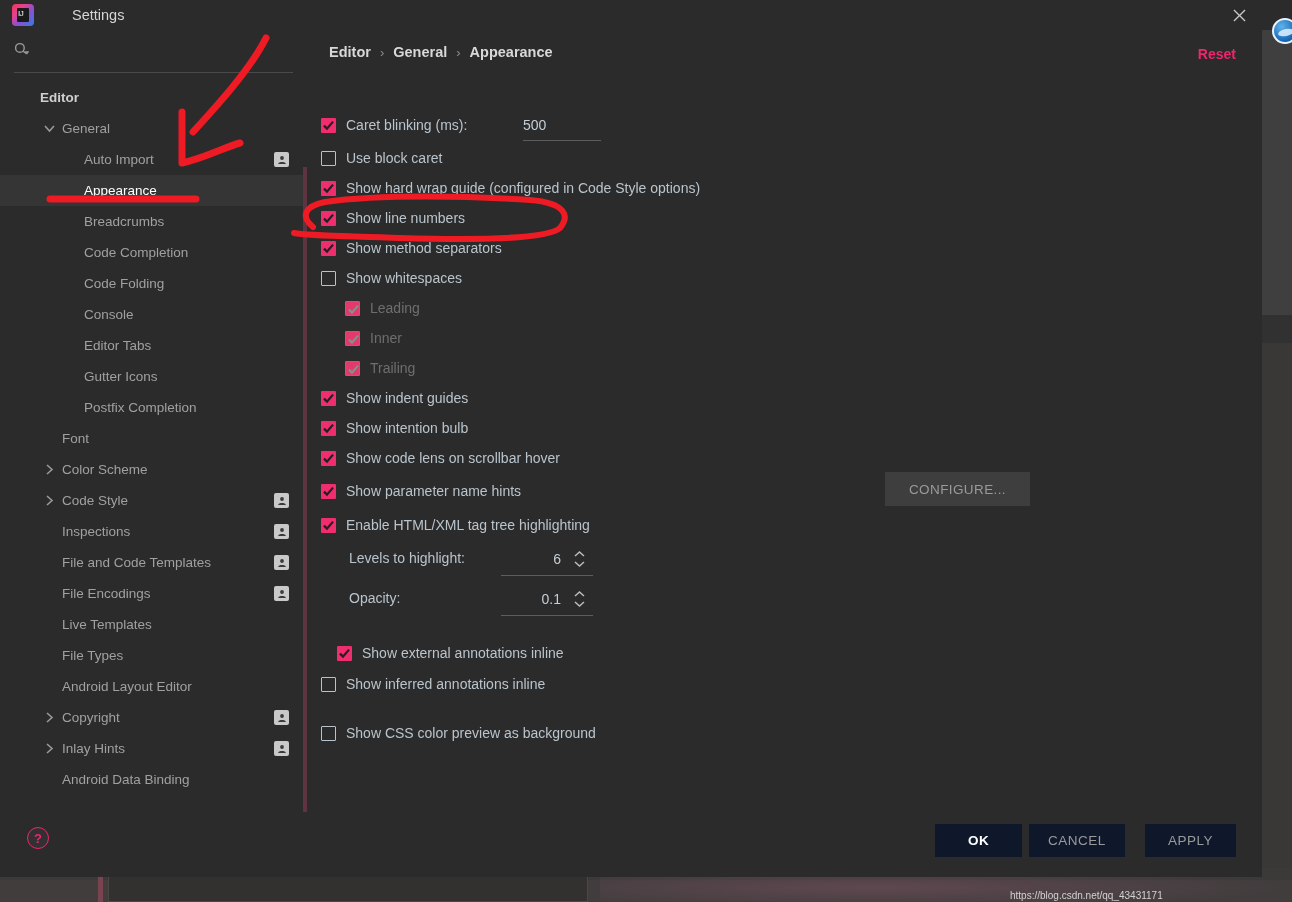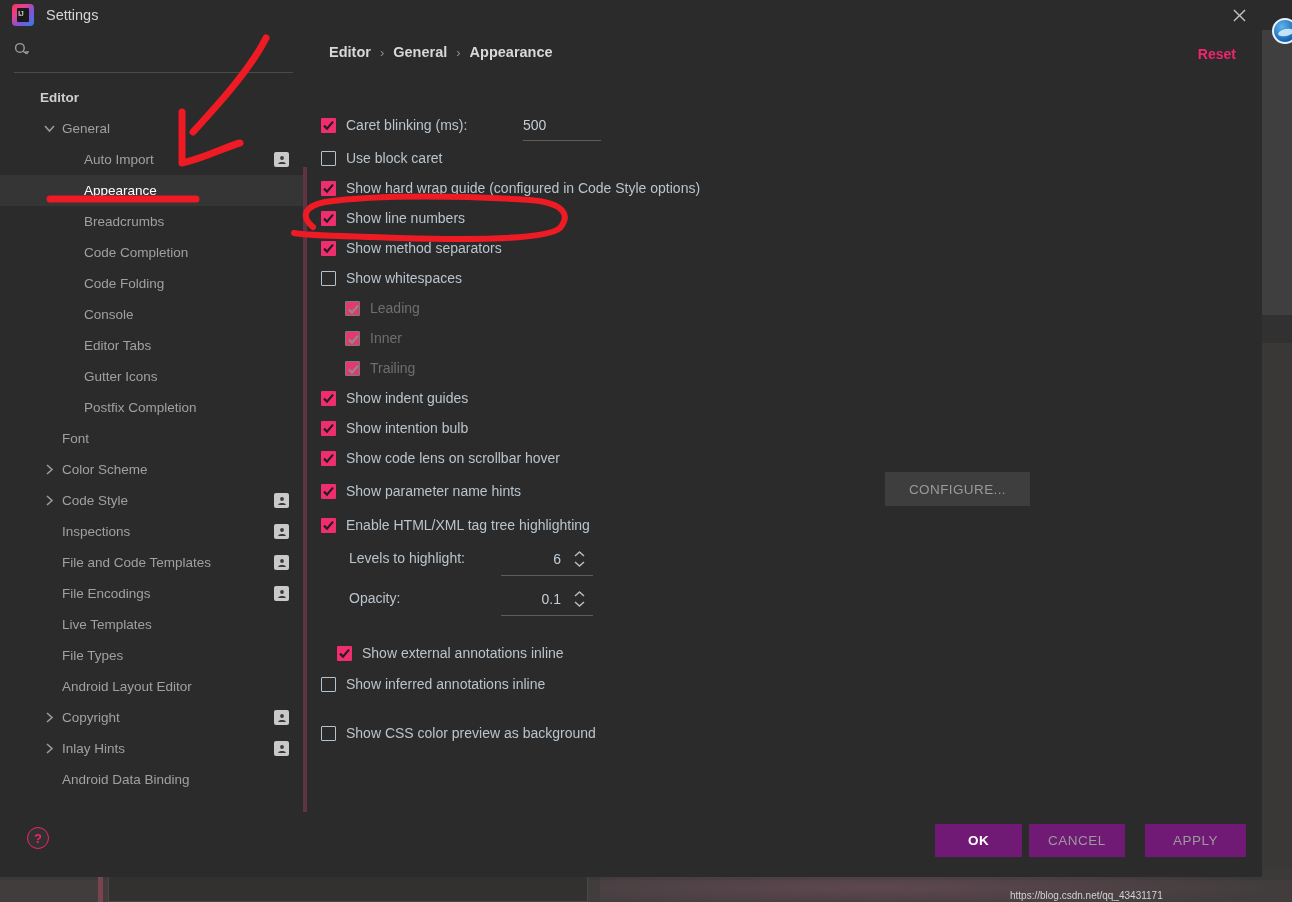--- a/index.html
+++ b/index.html
@@ -30,21 +30,21 @@
   #globe::after{ content:""; position:absolute; left:4px; top:9px; width:16px; height:7px;
         background:#dff0ff; border-radius:50%; transform:rotate(-12deg); opacity:.85;}
 
   
   #dialog {
     position: absolute; left: 0; top: 0; width: 1262px; height: 877px;
     background: #2b2b2b; display: flex; flex-direction: column;
   }
 
   
-  #titlebar { height: 30px; background: #2b2b2b; display: flex; align-items: center; position: relative; flex: none; }
+  #titlebar { height: 30px; background: #2b2b2b; display: flex; align-items: center; position: relative; flex: none; gap: 26px; }
   #ij-logo { width: 22px; height: 22px; margin-left: 12px; position: relative; border-radius: 4px; overflow: hidden;
     background: linear-gradient(135deg,#f0325a 0%, #e8428c 30%, #8b4fd0 58%, #2f7ee8 100%); }
   #ij-logo .sq { position: absolute; left: 5px; top: 4px; width: 12px; height: 14px; background: #1a1a1a; border-radius: 1px; }
   #ij-logo .sq::after { content: "IJ"; position: absolute; left: 1px; top: 1px; font-size: 8px; color: #fff;
     font-family: "Liberation Sans", sans-serif; letter-spacing: -.5px; }
   #title-text { margin-left: 12px; font-size: 14.5px; color: #d6d6d6; }
   #close-btn { position: absolute; right: 0; top: 0; width: 46px; height: 30px; display: flex; align-items: center; justify-content: center; }
   #close-btn svg { width: 13px; height: 13px; stroke: #c8c8c8; stroke-width: 1.4; }
 
   
@@ -105,24 +105,24 @@
 
   #configure-btn { position: absolute; left: 578px; top: 442px; width: 145px; height: 34px; background: #3e3e3e;
     display: flex; align-items: center; justify-content: center; font-size: 13.5px; color: #9a9a9a; letter-spacing: .4px; }
 
   
   #footer { height: 65px; background: #2b2b2b; position: relative; flex: none; }
   #help-btn { position: absolute; left: 27px; top: 15px; width: 22px; height: 22px; border-radius: 50%;
     border: 1.7px solid #f0256e; display: flex; align-items: center; justify-content: center;
     color: #f0256e; font-size: 13px; font-weight: bold; background: #323030; }
   .btn { position: absolute; top: 12px; height: 33px; display: flex; align-items: center; justify-content: center;
-    font-size: 13.5px; letter-spacing: .5px; background: #701a75; }
+    font-size: 13.5px; letter-spacing: .5px; background: #0f172a; }
   #ok-btn { left: 935px; width: 87px; color: #ffffff; font-weight: bold; }
   #cancel-btn { left: 1029px; width: 96px; color: #9a9a9a; }
-  #apply-btn { left: 1145px; width: 101px; color: #9a9a9a; }
+  #apply-btn { left: 1145px; width: 91px; color: #9a9a9a; }
 
   #watermark { position: absolute; left: 1010px; top: 874px; font-size: 10px; color: #d2d2d2;
     font-family: Liberation Sans, sans-serif; margin-top: 16px; }
 
   
   #annotations { position: absolute; inset: 0; pointer-events: none; }
 </style>
 </head>
 <body>
 

